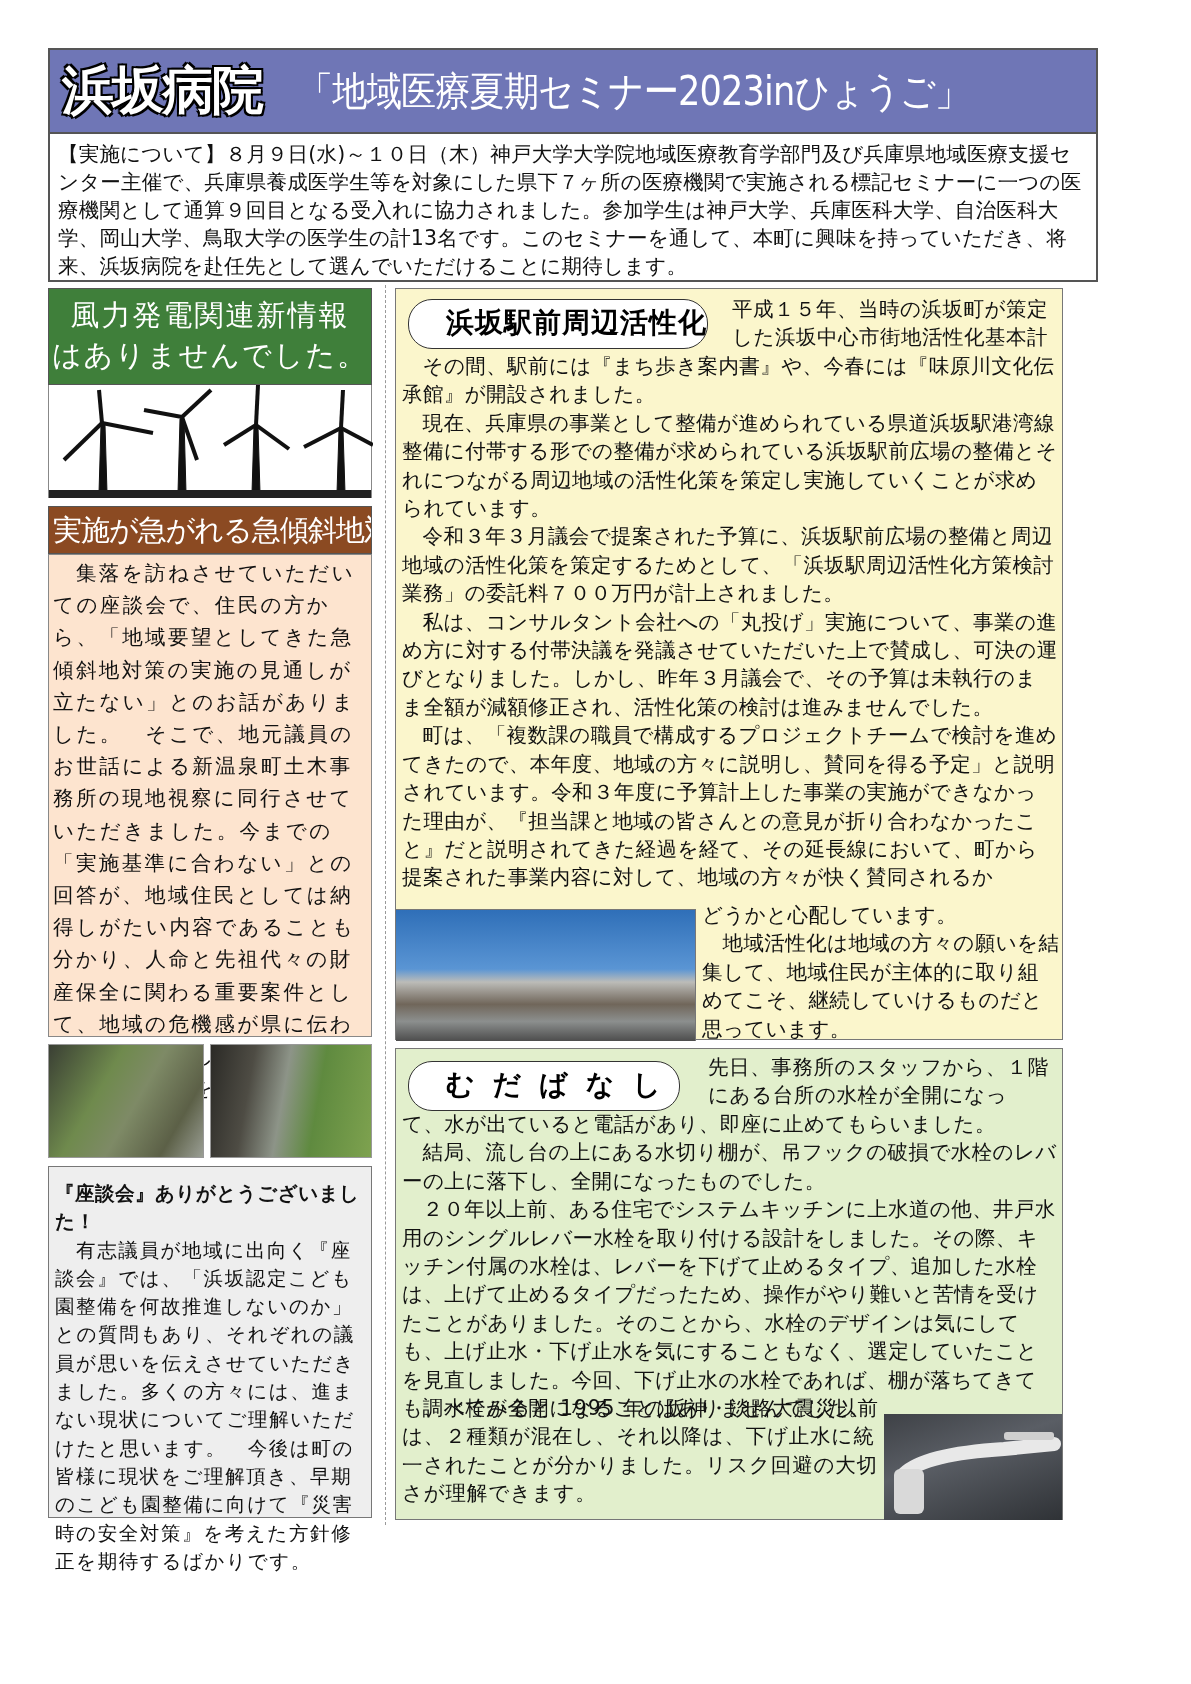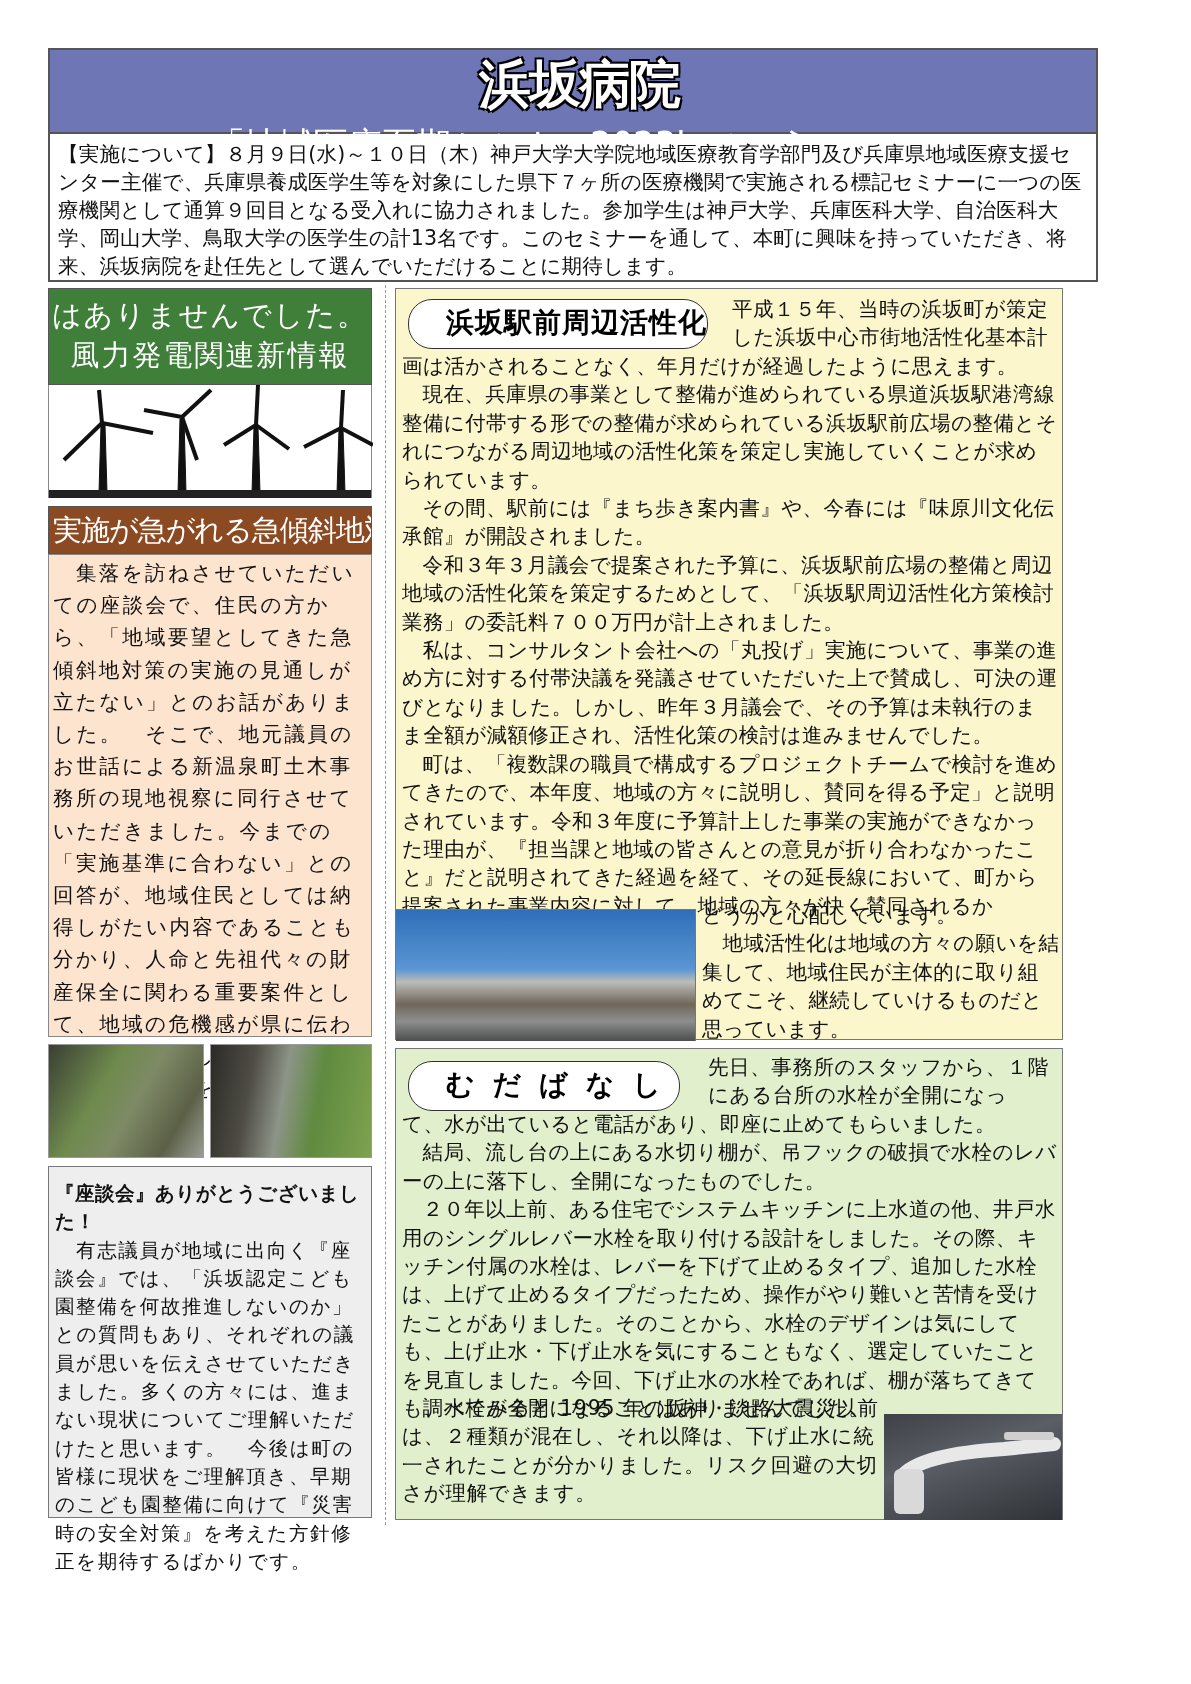--- a/index.html
+++ b/index.html
@@ -1,18 +1,18 @@
 <!DOCTYPE html>
 <html><head>
 <meta charset="utf-8">
 <style>
   * { box-sizing: border-box; margin: 0; padding: 0; }
   body { width: 1191px; height: 1684px; background: #ffffff; position: relative; overflow: hidden;
          font-family: "DejaVu Sans", sans-serif; color: #111; }
-  .abs { position: absolute; flex-direction: column; }
+  .abs { position: absolute; }
 
   
   #banner { left: 48px; top: 48px; width: 1050px; height: 86px; background: #6f76b6;
             border: 2px solid #555; display: flex; align-items: center; }
   #banner .hosp { font-family: "DejaVu Sans", sans-serif; font-weight: bold; font-size: 52px; color: #fff;
                   -webkit-text-stroke: 2px #000; paint-order: stroke fill; margin-left: 12px; letter-spacing: -2px;
                   text-shadow: 2px 2px 0 #000, -2px -2px 0 #000, 2px -2px 0 #000, -2px 2px 0 #000; }
   #banner .sem { font-family: "DejaVu Sans", sans-serif; font-size: 40px; color: #fff; margin-left: 36px;
                  letter-spacing: -1px; transform: scaleX(0.88); transform-origin: left center; white-space: nowrap; }
 
@@ -77,22 +77,22 @@
 <body>
 
 <div id="banner" class="abs">
   <span class="hosp">浜坂病院</span>
   <span class="sem">「地域医療夏期セミナー2023inひょうご」</span>
 </div>
 
 <div id="intro" class="abs">【実施について】８月９日(水)～１０日（木）神戸大学大学院地域医療教育学部門及び兵庫県地域医療支援センター主催で、兵庫県養成医学生等を対象にした県下７ヶ所の医療機関で実施される標記セミナーに一つの医療機関として通算９回目となる受入れに協力されました。参加学生は神戸大学、兵庫医科大学、自治医科大学、岡山大学、鳥取大学の医学生の計13名です。このセミナーを通して、本町に興味を持っていただき、将来、浜坂病院を赴任先として選んでいただけることに期待します。</div>
 
 <div id="wind-box" class="abs">
+  <div>風力発電関連新情報</div>
   <div>はありませんでした。</div>
-  <div>風力発電関連新情報</div>
 </div>
 <div id="wind-img" class="abs">
   <svg width="324" height="113" viewBox="0 0 324 113">
     <g fill="#111" stroke="#111">
 
       <polygon points="52,40 56,40 58,108 50,108"></polygon>
       <line x1="53" y1="38" x2="50" y2="5" stroke-width="4"></line>
       <line x1="53" y1="38" x2="104" y2="48" stroke-width="4"></line>
       <line x1="53" y1="38" x2="15" y2="75" stroke-width="4"></line>
 
@@ -125,23 +125,22 @@
   <div class="ttl">『座談会』ありがとうございました！</div>
   <div>　有志議員が地域に出向く『座談会』では、「浜坂認定こども園整備を何故推進しないのか」との質問もあり、それぞれの議員が思いを伝えさせていただきました。多くの方々には、進まない現状についてご理解いただけたと思います。　今後は町の皆様に現状をご理解頂き、早期のこども園整備に向けて『災害時の安全対策』を考えた方針修正を期待するばかりです。</div>
 </div>
 
 <div id="divider" class="abs"></div>
 
 <div id="station" class="abs">
   <div id="station-pill" class="pill">浜坂駅前周辺活性化</div>
   <div id="station-lead">平成１５年、当時の浜坂町が策定した浜坂中心市街地活性化基本計</div>
   <div id="station-body">
-    <p class="noindent">画は活かされることなく、年月だけが経過したように思えます。</p>
+    <p>その間、駅前には『まち歩き案内書』や、今春には『味原川文化伝承館』が開設されました。</p>
     <p>現在、兵庫県の事業として整備が進められている県道浜坂駅港湾線整備に付帯する形での整備が求められている浜坂駅前広場の整備とそれにつながる周辺地域の活性化策を策定し実施していくことが求められています。</p>
-    <p>その間、駅前には『まち歩き案内書』や、今春には『味原川文化伝承館』が開設されました。</p>
     <p>令和３年３月議会で提案された予算に、浜坂駅前広場の整備と周辺地域の活性化策を策定するためとして、「浜坂駅周辺活性化方策検討業務」の委託料７００万円が計上されました。</p>
     <p>私は、コンサルタント会社への「丸投げ」実施について、事業の進め方に対する付帯決議を発議させていただいた上で賛成し、可決の運びとなりました。しかし、昨年３月議会で、その予算は未執行のまま全額が減額修正され、活性化策の検討は進みませんでした。</p>
     <p>町は、「複数課の職員で構成するプロジェクトチームで検討を進めてきたので、本年度、地域の方々に説明し、賛同を得る予定」と説明されています。令和３年度に予算計上した事業の実施ができなかった理由が、『担当課と地域の皆さんとの意見が折り合わなかったこと』だと説明されてきた経過を経て、その延長線において、町から提案された事業内容に対して、地域の方々が快く賛同されるか</p>
   </div>
   <div id="station-photo"></div>
   <div id="station-tail">
     <p class="noindent">どうかと心配しています。</p>
     <p>地域活性化は地域の方々の願いを結集して、地域住民が主体的に取り組めてこそ、継続していけるものだと思っています。</p>
   </div>
 </div>

